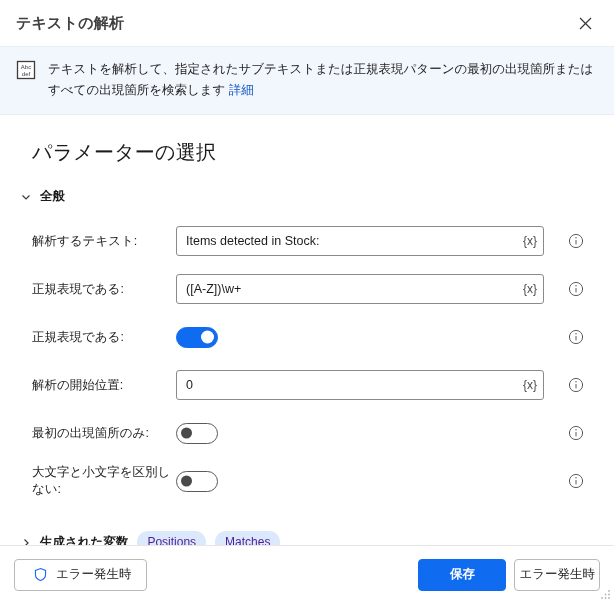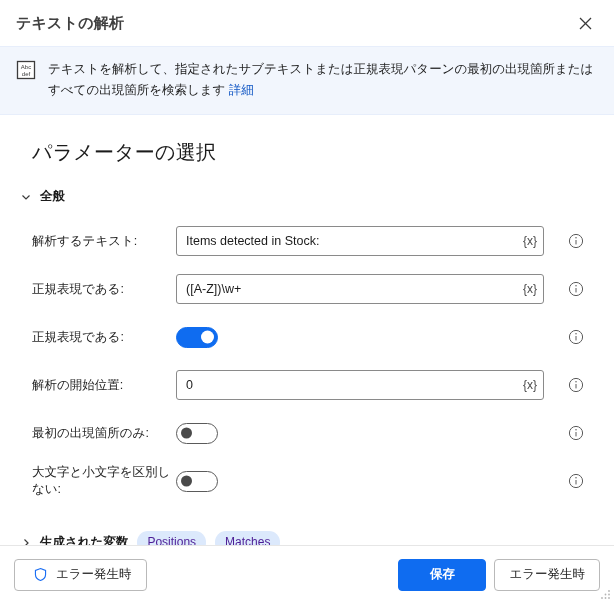--- a/index.html
+++ b/index.html
@@ -246,21 +246,21 @@
   }
   .btn {
     height: 32px;
     border-radius: 4px;
     font-size: 12.5px;
     display: inline-flex;
     align-items: center;
     justify-content: center;
     cursor: pointer;
     box-sizing: border-box;
-    padding: 0 14px;
+    padding: 0 4px;
   }
   .btn-secondary {
     background: #ffffff;
     border: 1px solid #b9b9b9;
     color: #1b1b1b;
   }
   .btn-onerror { gap: 8px; padding: 0 14px 0 18px; }
   .shield-icon { width: 15px; height: 15px; color: #1b6ef3; display: block; }
   .footer-right { display: flex; gap: 8px; align-items: center; }
   .btn-primary {

